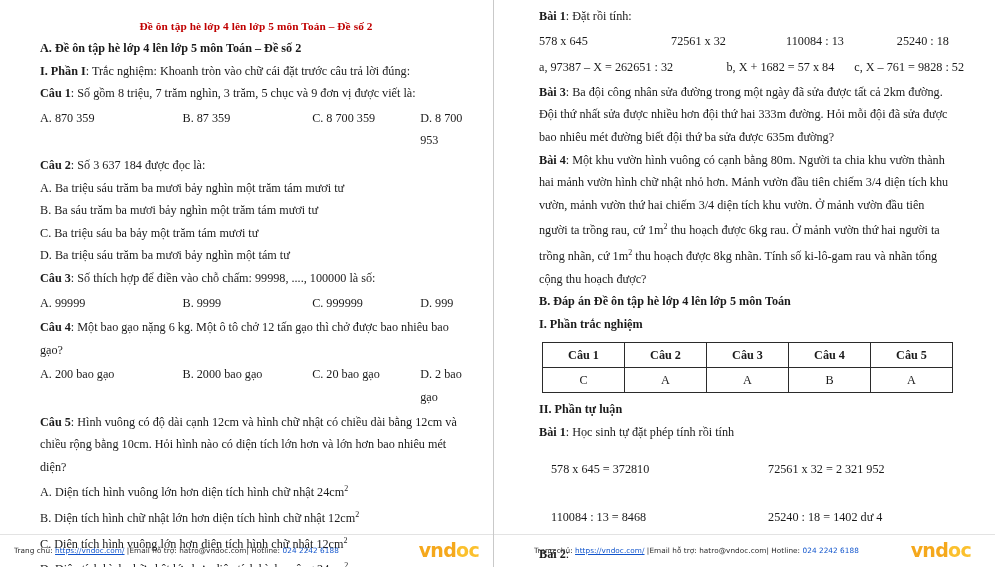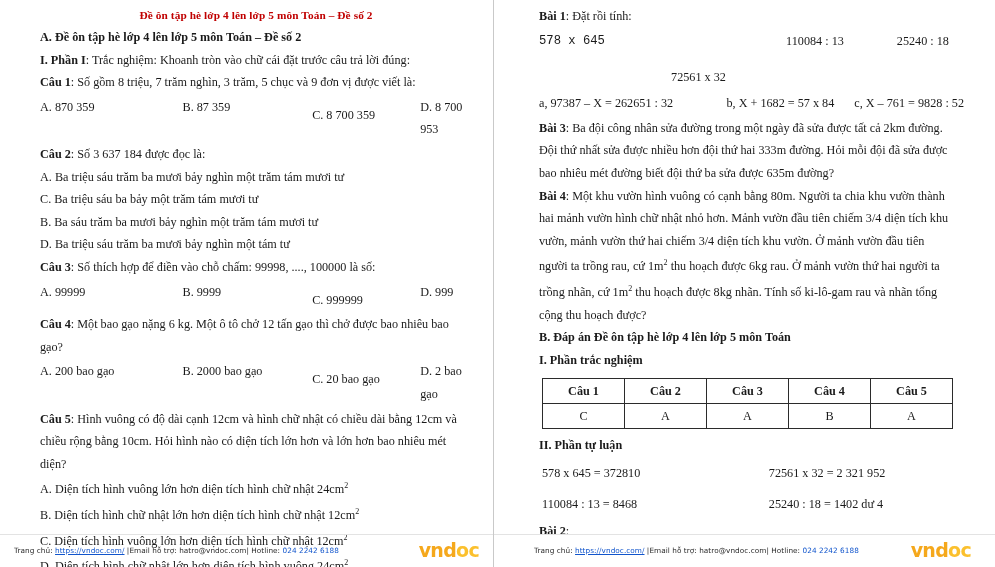--- a/index.html
+++ b/index.html
@@ -37,21 +37,21 @@
     background: #c9c9c9;
     z-index: 5;
   }
 
   
   .doc-title {
     text-align: center;
     color: #c00000;
     font-weight: bold;
     font-size: 11.3px;
-    margin: 9px 0 0 0;
+    margin: 20px 0 0 0;
     letter-spacing: .1px;
   }
   p.line {
     margin: 0;
     font-size: 12.2px;
     line-height: 22.6px;
     text-align: justify;
     text-justify: inter-word;
   }
   .b { font-weight: bold; }
@@ -63,50 +63,50 @@
   
   .opts {
     display: flex;
     font-size: 12.2px;
     line-height: 22.6px;
     margin: 0;
   }
   .opts > span { display: block; }
   .o1 { width: 33%; }
   .o2 { width: 30%; }
-  .o3 { width: 25%; margin-top: 8px; }
+  .o3 { width: 25%; }
   .o4 { width: 12%; }
 
   .calc-row {
     display: flex;
     font-size: 12.2px;
     line-height: 22.6px;
     margin: 0;
   }
   .calc-row > span { display: block; }
-  .c1 { width: 31%; font-family: Liberation Mono, monospace; }
-  .c2 { width: 27%; margin-top: 36px; }
+  .c1 { width: 31%; }
+  .c2 { width: 27%; }
   .c3 { width: 26%; }
   .c4 { width: 16%; }
 
   .eq-row {
     display: flex;
     font-size: 12.2px;
     line-height: 22.6px;
     margin: 0;
   }
   .e1 { width: 44%; }
   .e2 { width: 30%; }
   .e3 { width: 26%; }
 
   .two-col-row {
     display: flex;
     font-size: 12.2px;
     line-height: 22.6px;
-    margin: 3px;
+    margin: 12px;
   }
   .t1 { width: 54%; }
   .t2 { width: 46%; }
 
   
   .ans-table {
     border-collapse: collapse;
     width: 411px;
     margin: 7px 0 0 3px;
     table-layout: fixed;
@@ -193,22 +193,22 @@
       <span class="o4">D. 8 700 953</span>
     </div>
 
     <div class="spacer-xs"></div>
 
     <p class="line">
       <span class="b">Câu 2</span><span>: Số 3 637 184 được đọc là:</span>
     </p>
 
     <p class="line">A. Ba triệu sáu trăm ba mươi bảy nghìn một trăm tám mươi tư</p>
+    <p class="line">B. Ba sáu trăm ba mươi bảy nghìn một trăm tám mươi tư</p>
     <p class="line">C. Ba triệu sáu ba bảy một trăm tám mươi tư</p>
-    <p class="line">B. Ba sáu trăm ba mươi bảy nghìn một trăm tám mươi tư</p>
     <p class="line">D. Ba triệu sáu trăm ba mươi bảy nghìn một tám tư</p>
 
     <p class="line">
       <span class="b">Câu 3</span><span>: Số thích hợp để điền vào chỗ chấm: 99998, ...., 100000 là số:</span>
     </p>
 
     <div class="spacer-xs"></div>
 
     <div class="opts">
       <span class="o1">A. 99999</span>
@@ -335,20 +335,23 @@
       </tr>
     </tbody>
       </table>
 
     <div class="spacer-sm"></div>
 
     <p class="line">
       <span class="b">II. Phần tự luận</span>
     </p>
 
+    <p class="line">
+      <span class="b">Bài 1</span><span>: Học sinh tự đặt phép tính rồi tính</span>
+    </p>
 
     <div class="spacer-xs"></div>
 
     <div class="two-col-row">
       <span class="t1">578 x 645 = 372810</span>
       <span class="t2">72561 x 32 = 2 321 952</span>
     </div>
 
     <div class="spacer-xs"></div>
 

